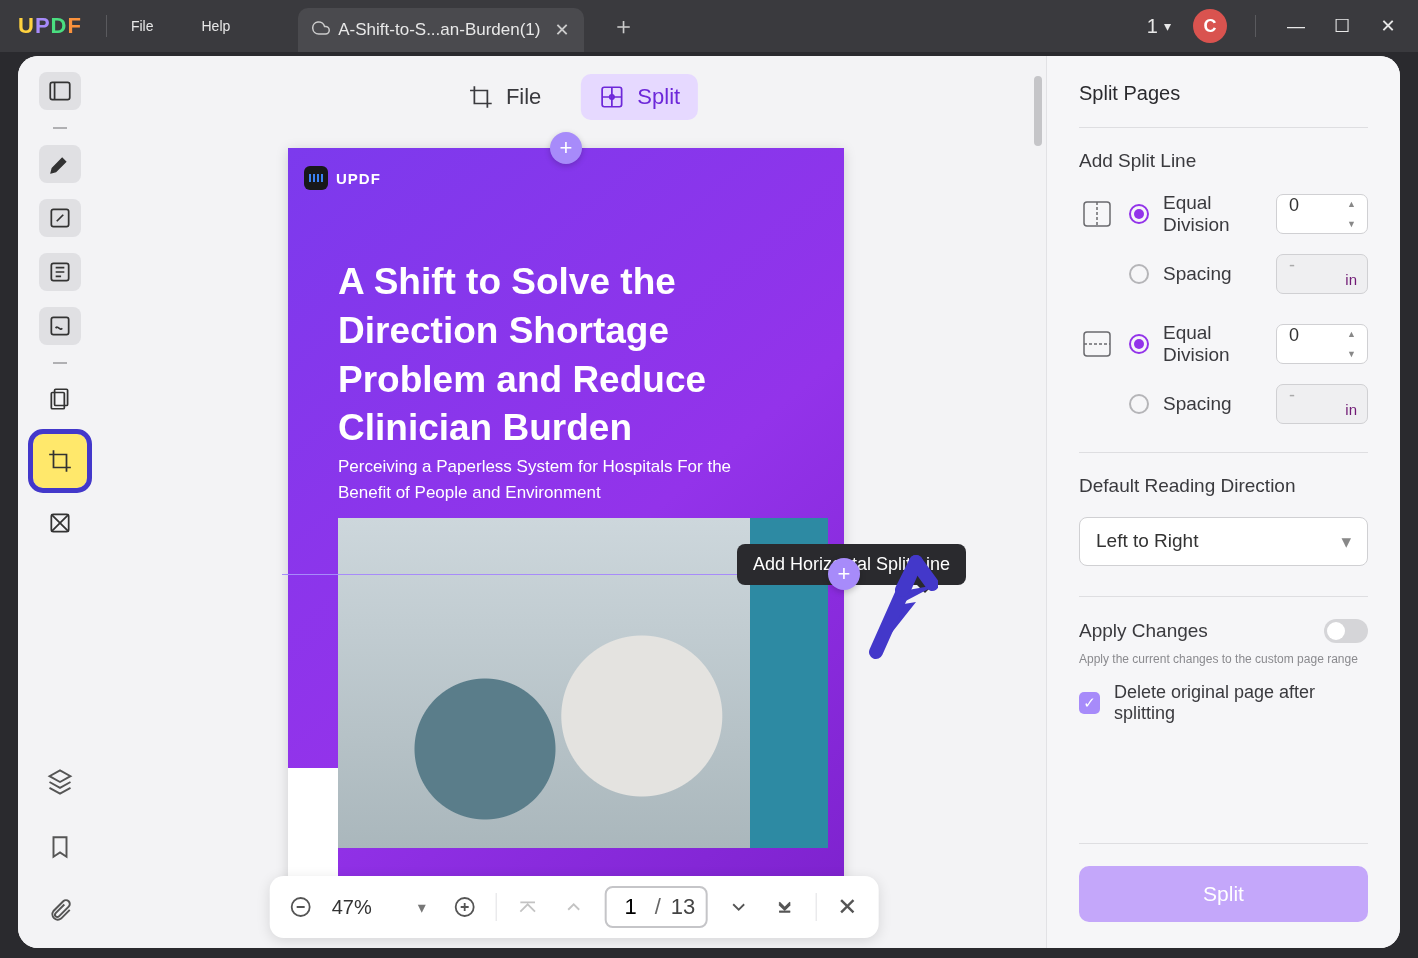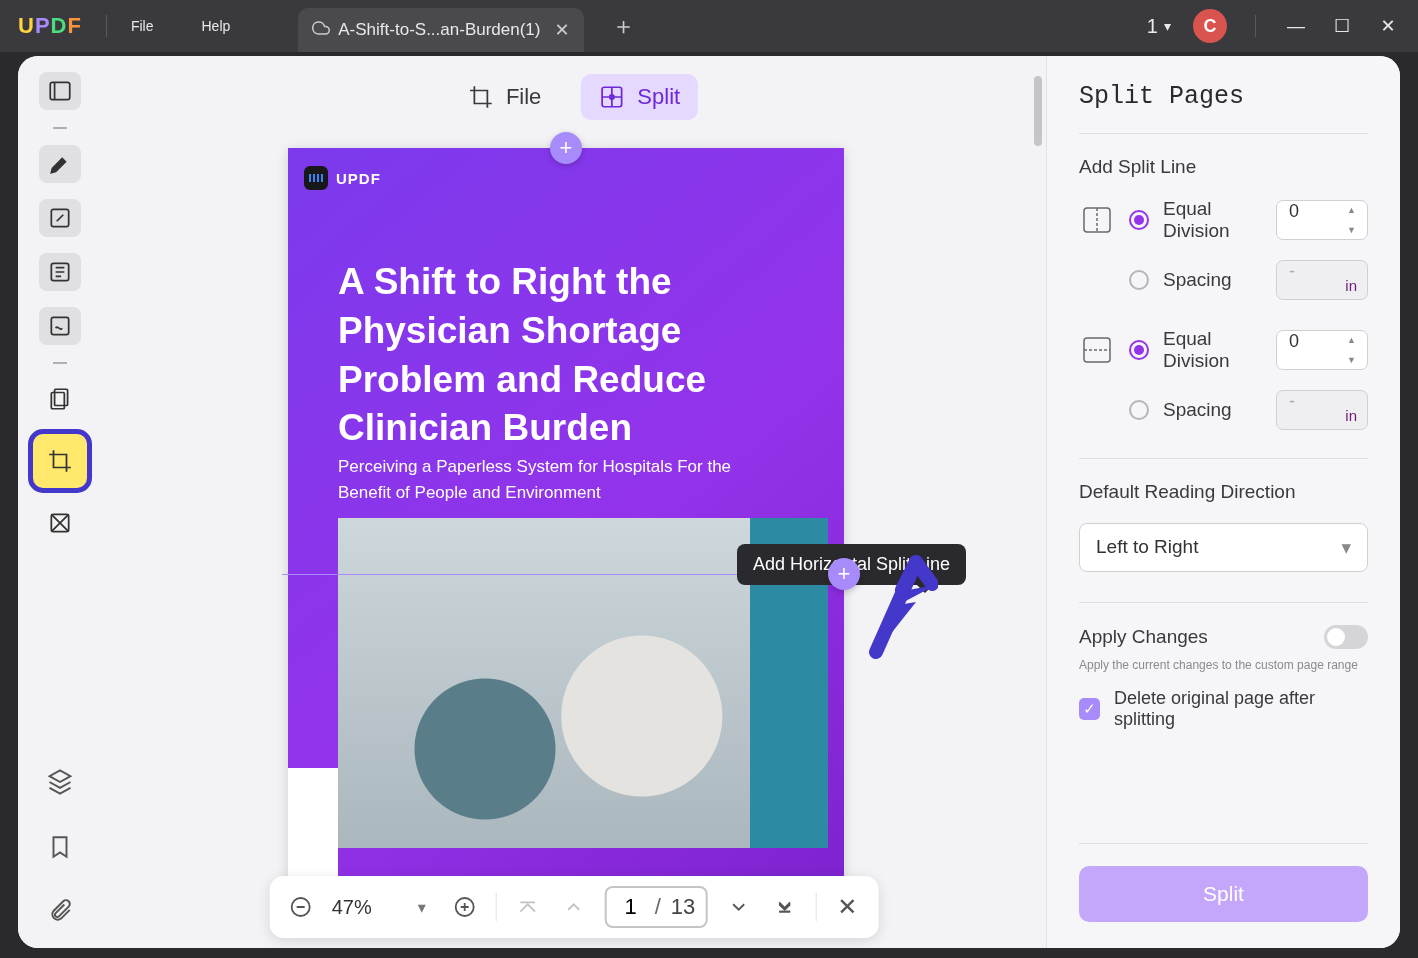--- a/index.html
+++ b/index.html
@@ -75,21 +75,21 @@
 .zoom { width:70px; font-size:20px; color:#333; }
 .zoom-caret { color:#777; margin-right:8px;}
 .bb-sep { width:1px; height:28px; background:#e0e0e3; }
 .page-input { border:2px solid #c5c5c8; border-radius:8px; padding:6px 10px; font-size:22px; display:flex; align-items:center; gap:10px;}
 .page-input input { border:none; width:28px; text-align:center; font-size:22px; outline:none;}
 .page-sep { color:#666; }
 .page-total { color:#444; }
 
 
 .right-panel { width:354px; background:#f6f6f8; border-left:1px solid #e2e2e5; padding:26px 32px; overflow-y:auto; display:flex; flex-direction:column; }
-.panel-title { font-size:25px; color:#2a2a2e; margin-bottom:22px;font-family:Liberation Mono, monospace; }
+.panel-title { font-size:20px; color:#2a2a2e; margin-bottom:22px; }
 .panel-hr { border:none; border-top:1px solid #dedee1; margin-bottom:22px;}
 .section-label { font-size:19px; color:#3a3a3e; margin-bottom:20px;}
 .split-row { display:flex; align-items:center; gap:14px; margin-bottom:18px;}
 .axis-icon { width:36px; height:34px; display:flex; align-items:center; justify-content:center; }
 .axis-icon svg { width:30px; height:28px; stroke:#6a6a6e; fill:none; stroke-width:1.5;}
 .radio { width:20px; height:20px; border-radius:50%; border:2px solid #b5b5b8; position:relative; cursor:pointer; flex-shrink:0;}
 .radio.checked { border-color:#9333ea;}
 .radio.checked::after { content:""; position:absolute; inset:3px; background:#9333ea; border-radius:50%;}
 .radio-label { font-size:19px; color:#3a3a3e; flex:1;}
 .num-input { width:92px; height:40px; border:1px solid #d0d0d3; border-radius:7px; padding:0 22px 0 12px; font-size:18px; color:#333; position:relative; background:#fff;}
@@ -225,21 +225,21 @@
 
     <div class="vscroll">
         <div class="vscroll-thumb"></div>
       </div>
 
     <div class="page">
       <div class="brand">
           <div class="brand-icon"></div>
           <div class="brand-text">UPDF</div>
         </div>
-      <div class="page-title">A Shift to Right the Physician Shortage Problem and Reduce Clinician Burden</div>
+      <div class="page-title">A Shift to Solve the Direction Shortage Problem and Reduce Clinician Burden</div>
       <div class="page-sub">Perceiving a Paperless System for Hospitals For the Benefit of People and Environment</div>
       <div class="page-img"></div>
       <div class="page-white"></div>
       <div class="split-guide"></div>
       <div class="add-btn add-top">+</div>
       <div class="tooltip">Add Horizontal Split Line</div>
       <div class="add-btn add-side">+</div>
     </div>
 
     <div class="cursor-arrow">

